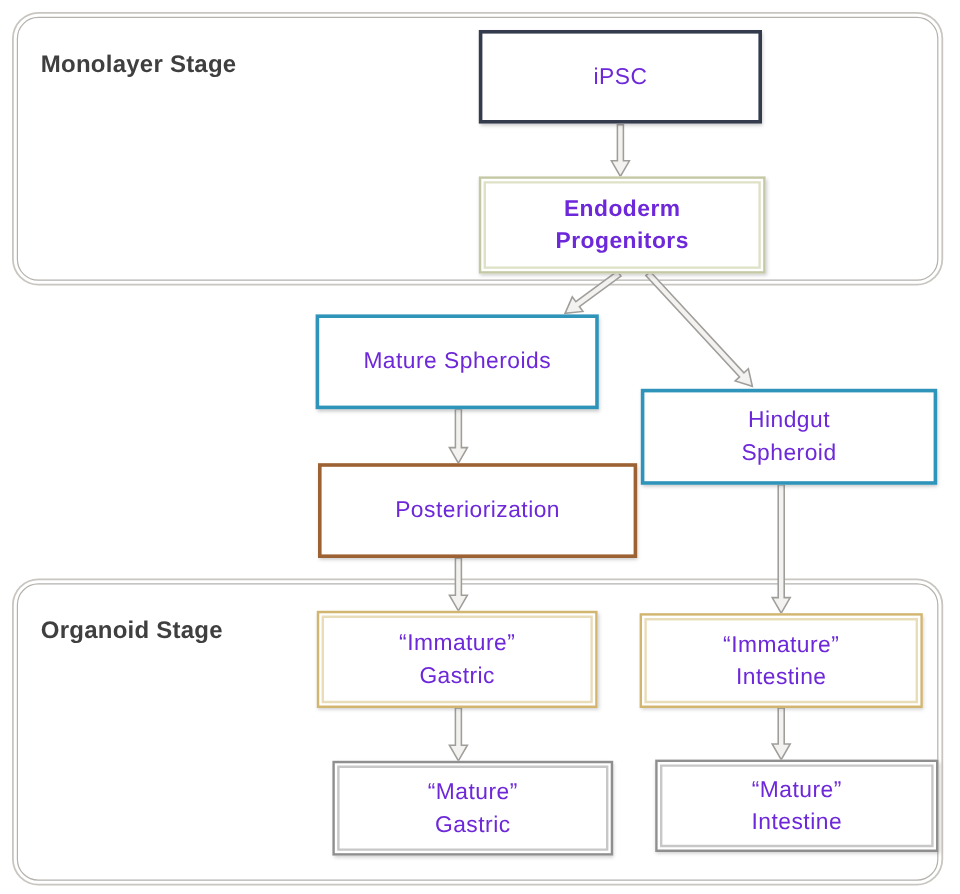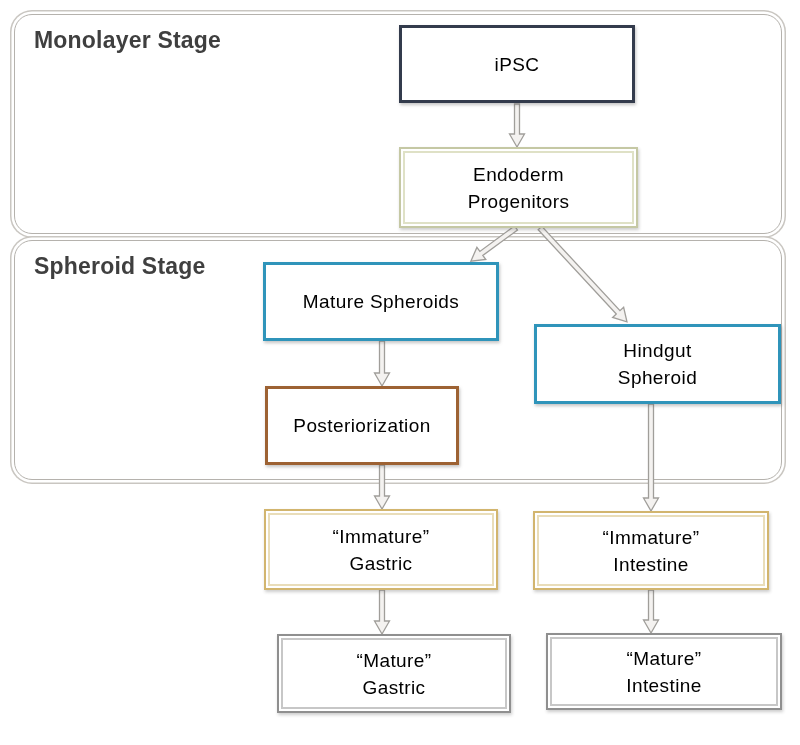--- a/index.html
+++ b/index.html
@@ -16,22 +16,22 @@
     position: absolute;
     background: #ffffff;
     border: 1.5px solid #b5b2ad;
     border-radius: 18px;
     box-shadow: 0 0 0 2.5px #ffffff, 0 0 0 4px #c9c6c1;
     z-index: 1;
   }
   .stage-title {
     position: absolute;
     left: 19px;
-    top: 12px;
-    font-size: 23px;
+    top: 28px;
+    font-size: 20px;
     font-weight: bold;
     letter-spacing: 0.2px;
     color: #3f3f3f;
   }
   #stage-monolayer { left: 14px; top: 14px;  width: 766px; height: 218px; }
   #stage-spheroid  { left: 14px; top: 240px; width: 766px; height: 238px; }
   #stage-organoid  { left: 14px; top: 486px; width: 766px; height: 246px; }
 
   
   #arrows { position: absolute; left: 0; top: 0; z-index: 2; pointer-events: none; }
@@ -40,57 +40,57 @@
   
   .node {
     position: absolute;
     box-sizing: border-box;
     background: #ffffff;
     display: flex;
     flex-direction: column;
     align-items: center;
     justify-content: center;
     text-align: center;
-    color: #000000;
+    color: #6d28d9;
     font-size: 19px;
     line-height: 27px;
     letter-spacing: 0.4px;
     z-index: 3;
     box-shadow: 1px 2px 3px rgba(90,90,90,0.35);
   }
   .node-ipsc      { border: 3px solid #333b4c; }
   .node-endoderm  { border: 2px solid #c5c8a4;
                     box-shadow: inset 0 0 0 2px #ffffff, inset 0 0 0 4px #dfe1c6, 1px 2px 3px rgba(90,90,90,0.3); }
   .node-teal      { border: 3px solid #2f94ba; }
   .node-brown     { border: 3px solid #9d6233; }
   .node-immature  { border: 2px solid #d2b56e;
                     box-shadow: inset 0 0 0 2px #ffffff, inset 0 0 0 4px #e9ddb9, 1px 2px 3px rgba(90,90,90,0.3); }
   .node-mature    { border: 2px solid #8f8f8f;
                     box-shadow: inset 0 0 0 2px #ffffff, inset 0 0 0 4px #c7c7c7, 1px 2px 3px rgba(90,90,90,0.3); margin-left: 13px; }
 
   #node-ipsc               { left: 399px; top: 25px;  width: 236px; height: 78px; }
-  #node-endoderm           { left: 399px; top: 147px; width: 239px; height: 81px; }
+  #node-endoderm           { left: 399px; top: 147px; width: 239px; height: 81px; font-weight: bold; }
   #node-foregut            { left: 263px; top: 262px; width: 236px; height: 79px; }
   #node-hindgut            { left: 534px; top: 324px; width: 247px; height: 80px; }
-  #node-posteriorization   { left: 265px; top: 386px; width: 194px; height: 79px; }
+  #node-posteriorization   { left: 265px; top: 386px; width: 266px; height: 79px; }
   #node-immature-gastric   { left: 264px; top: 509px; width: 234px; height: 81px; }
   #node-immature-intestine { left: 533px; top: 511px; width: 236px; height: 79px; }
   #node-mature-gastric     { left: 264px; top: 634px; width: 234px; height: 79px; }
   #node-mature-intestine   { left: 533px; top: 633px; width: 236px; height: 77px; }
 </style>
 </head>
 <body>
 
 <div class="canvas">
 
   <div class="stage" id="stage-monolayer">
     <div class="stage-title">Monolayer Stage</div>
   </div>
-  <div class="stage" id="stage-spheroid">
-    <div class="stage-title">Spheroid Stage</div>
+  <div class="stage" id="stage-organoid">
+    <div class="stage-title">Organoid Stage</div>
   </div>
 
   <svg id="arrows" width="800" height="745" viewBox="0 0 800 745">
 
     <g transform="translate(517,104)">
       <path class="arrow" d="M -2.5 0 L 2.5 0 L 2.5 30 L 7.5 30 L 0 43 L -7.5 30 L -2.5 30 Z"></path>
     </g>
 
     <g transform="translate(516,228) rotate(53.7)">
       <path class="arrow" d="M -2.5 0 L 2.5 0 L 2.5 43 L 7.5 43 L 0 56 L -7.5 43 L -2.5 43 Z"></path>

